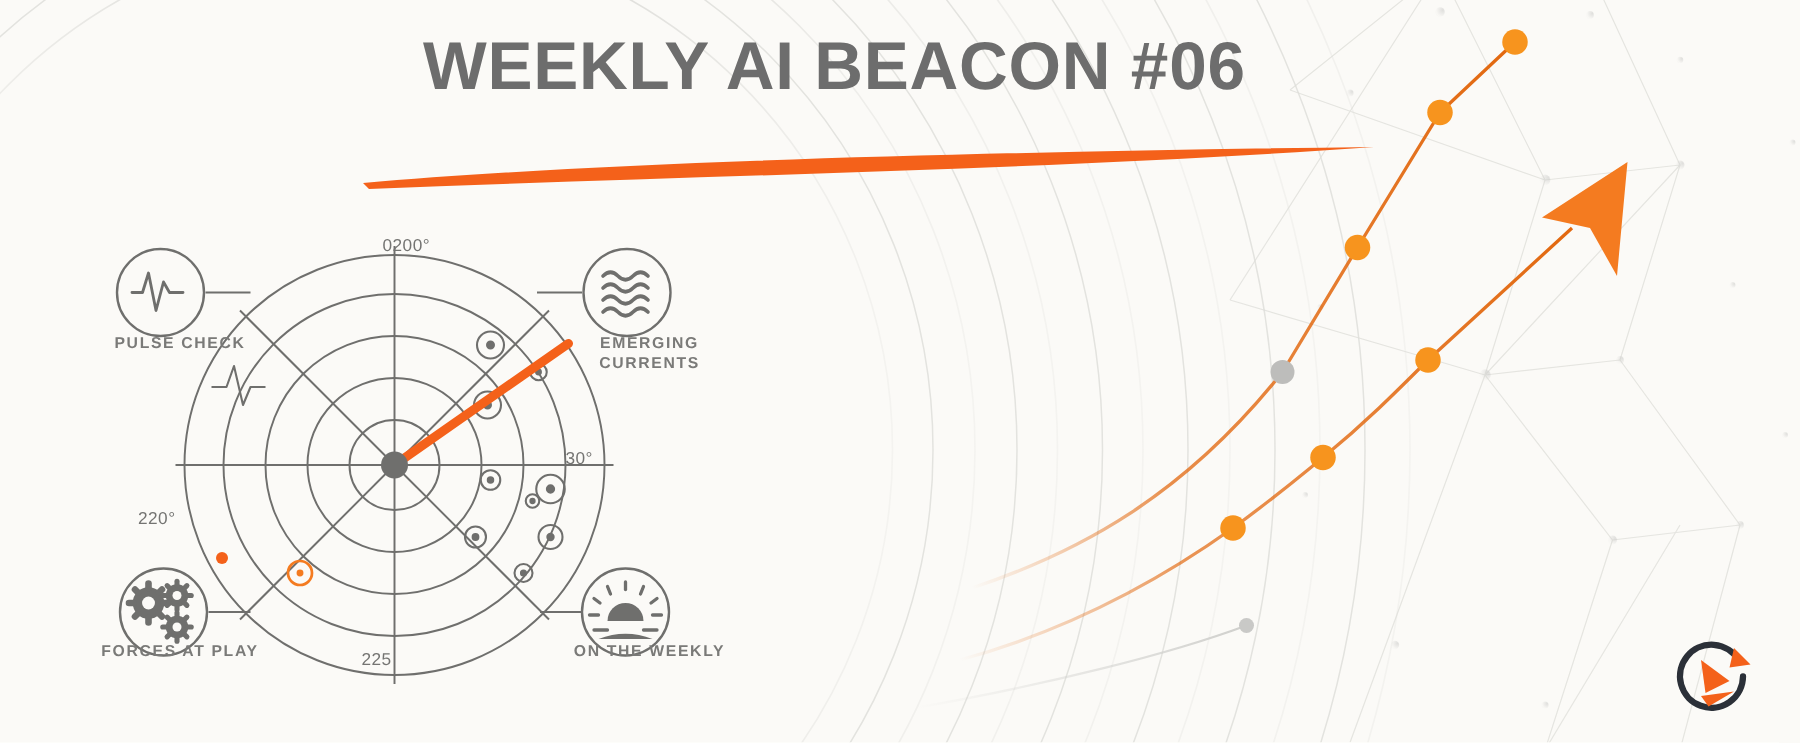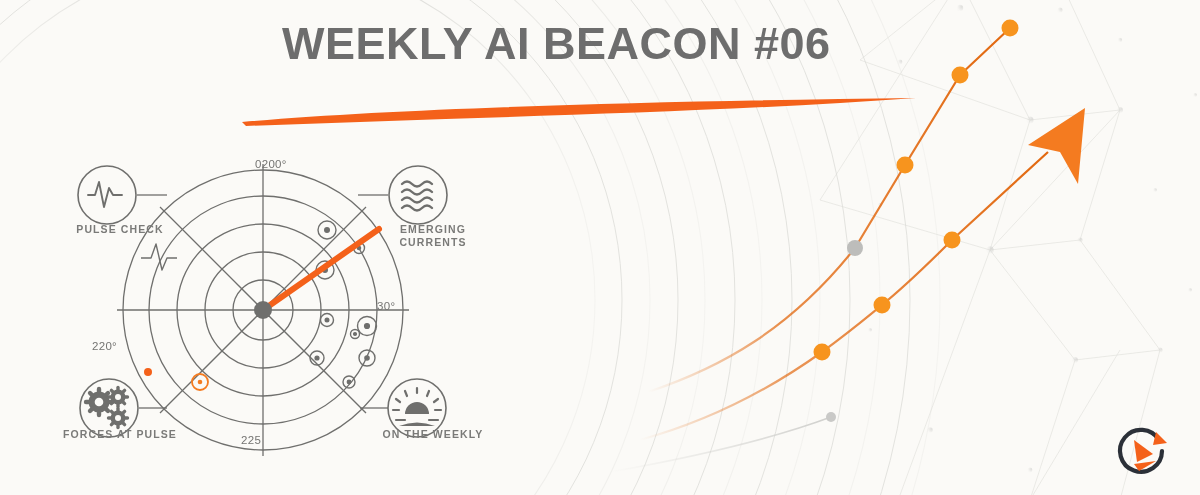--- a/index.html
+++ b/index.html
@@ -325,21 +325,21 @@
     </svg>
 
     <div class="axis-label" id="axis-top">0200°</div>
     <div class="axis-label" id="axis-right">30°</div>
     <div class="axis-label" id="axis-bottom">225</div>
     <div class="axis-label" id="axis-left">220°</div>
 
     <div class="icon-label" id="label-pulse-check">PULSE CHECK</div>
     <div class="icon-label" id="label-emerging">EMERGING
 CURRENTS</div>
-    <div class="icon-label" id="label-forces">FORCES AT PULSE</div>
+    <div class="icon-label" id="label-forces">FORCES AT PLAY</div>
     <div class="icon-label" id="label-horizon">ON THE WEEKLY</div>
   </div>
 
   <svg id="trend-svg" viewBox="0 0 1200 495">
     <defs>
       <linearGradient id="lineFadeA" x1="0" y1="1" x2="1" y2="0">
         <stop offset="0%" stop-color="#e2680f" stop-opacity="0"></stop>
         <stop offset="28%" stop-color="#e2680f" stop-opacity="0.75"></stop>
         <stop offset="100%" stop-color="#e2680f" stop-opacity="1"></stop>
       </linearGradient>

